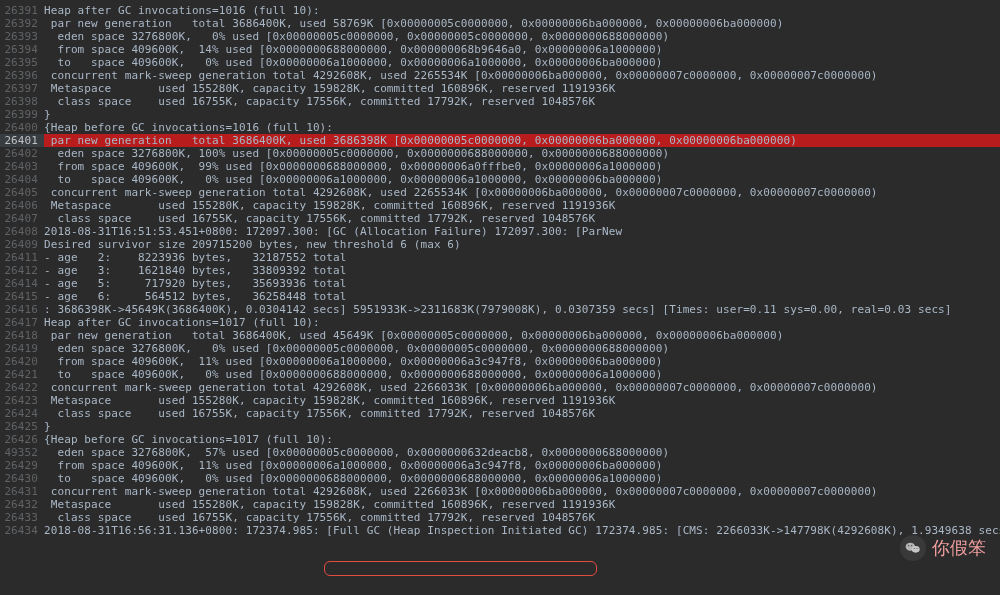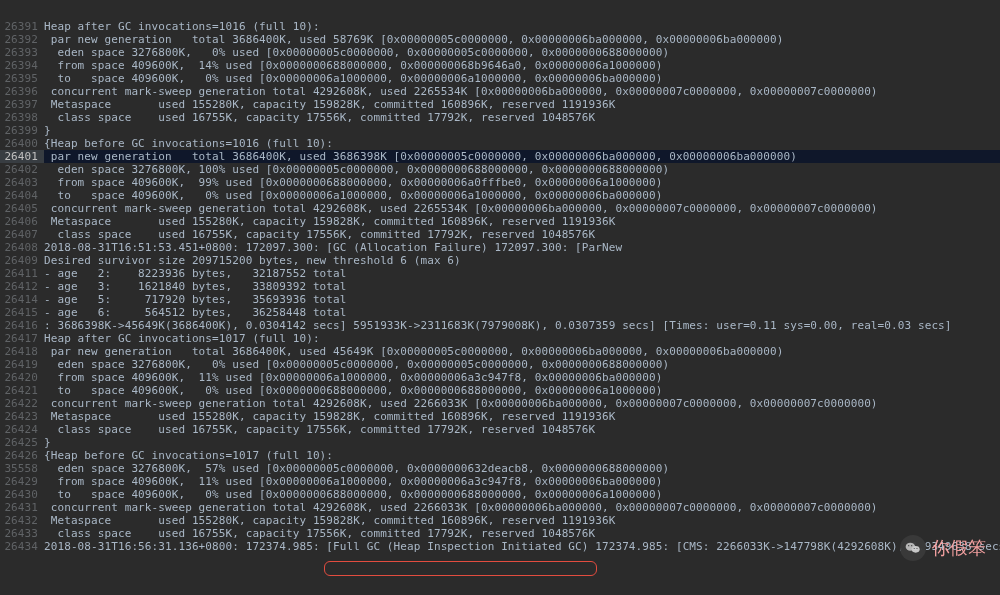--- a/index.html
+++ b/index.html
@@ -13,41 +13,41 @@
     height:595px;
     overflow:hidden;
     position:relative;
     letter-spacing:0.1px;
   }
   .log-area {
     position:absolute;
     left:0; top:0;
     width:1000px;
     height:595px;
-    padding-top:20px;
+    padding-top:4px;
   }
   .row {
     display:flex;
     white-space:pre;
     height:13px;
   }
   .ln {
     width:44px;
     text-align:right;
     color:#606366;
     padding-right:6px;
     flex:0 0 44px;
     user-select:none;
   }
   .ln.sel { background:#383d42; color:#c0c0c0; }
   .txt {
     flex:1;
     overflow:hidden;
   }
-  .row.sel .txt { background:#0f172a; }
+  .row.sel .txt { background:#b91c1c; }
   .watermark {
     position:absolute;
     right:14px;
     bottom:34px;
     display:flex;
     align-items:center;
     gap:6px;
     color:#fca5a5;
     font-size:18px;
     font-family: "PingFang SC","Microsoft YaHei",sans-serif;
@@ -102,21 +102,21 @@
     <div class="row"><span class="ln">26417</span><span class="txt">Heap after GC invocations=1017 (full 10):</span></div>
     <div class="row"><span class="ln">26418</span><span class="txt"> par new generation   total 3686400K, used 45649K [0x00000005c0000000, 0x00000006ba000000, 0x00000006ba000000)</span></div>
     <div class="row"><span class="ln">26419</span><span class="txt">  eden space 3276800K,   0% used [0x00000005c0000000, 0x00000005c0000000, 0x0000000688000000)</span></div>
     <div class="row"><span class="ln">26420</span><span class="txt">  from space 409600K,  11% used [0x00000006a1000000, 0x00000006a3c947f8, 0x00000006ba000000)</span></div>
     <div class="row"><span class="ln">26421</span><span class="txt">  to   space 409600K,   0% used [0x0000000688000000, 0x0000000688000000, 0x00000006a1000000)</span></div>
     <div class="row"><span class="ln">26422</span><span class="txt"> concurrent mark-sweep generation total 4292608K, used 2266033K [0x00000006ba000000, 0x00000007c0000000, 0x00000007c0000000)</span></div>
     <div class="row"><span class="ln">26423</span><span class="txt"> Metaspace       used 155280K, capacity 159828K, committed 160896K, reserved 1191936K</span></div>
     <div class="row"><span class="ln">26424</span><span class="txt">  class space    used 16755K, capacity 17556K, committed 17792K, reserved 1048576K</span></div>
     <div class="row"><span class="ln">26425</span><span class="txt">}</span></div>
     <div class="row"><span class="ln">26426</span><span class="txt">{Heap before GC invocations=1017 (full 10):</span></div>
-    <div class="row"><span class="ln">35558</span><span class="txt">  eden space 3276800K,  57% used [0x00000005c0000000, 0x0000000632deacb8, 0x0000000688000000)</span></div>
+    <div class="row"><span class="ln">49352</span><span class="txt">  eden space 3276800K,  57% used [0x00000005c0000000, 0x0000000632deacb8, 0x0000000688000000)</span></div>
     <div class="row"><span class="ln">26429</span><span class="txt">  from space 409600K,  11% used [0x00000006a1000000, 0x00000006a3c947f8, 0x00000006ba000000)</span></div>
     <div class="row"><span class="ln">26430</span><span class="txt">  to   space 409600K,   0% used [0x0000000688000000, 0x0000000688000000, 0x00000006a1000000)</span></div>
     <div class="row"><span class="ln">26431</span><span class="txt"> concurrent mark-sweep generation total 4292608K, used 2266033K [0x00000006ba000000, 0x00000007c0000000, 0x00000007c0000000)</span></div>
     <div class="row"><span class="ln">26432</span><span class="txt"> Metaspace       used 155280K, capacity 159828K, committed 160896K, reserved 1191936K</span></div>
     <div class="row"><span class="ln">26433</span><span class="txt">  class space    used 16755K, capacity 17556K, committed 17792K, reserved 1048576K</span></div>
     <div class="row"><span class="ln">26434</span><span class="txt">2018-08-31T16:56:31.136+0800: 172374.985: [Full GC (Heap Inspection Initiated GC) 172374.985: [CMS: 2266033K-&gt;147798K(4292608K), 1.9349638 secs] 4193710K-&gt;147798K(7979008K), [Metaspace: 155280K-&gt;155280K(1191936K)], 1.9361990 secs] [Times: user=1.89 sys=0.00, real=1.94 secs]</span></div>
   </div>
 
 <div class="highlight-box" id="hlbox" style="left: 324.359px; top: 561px; width: 272.906px; height: 15px;"></div>
 

